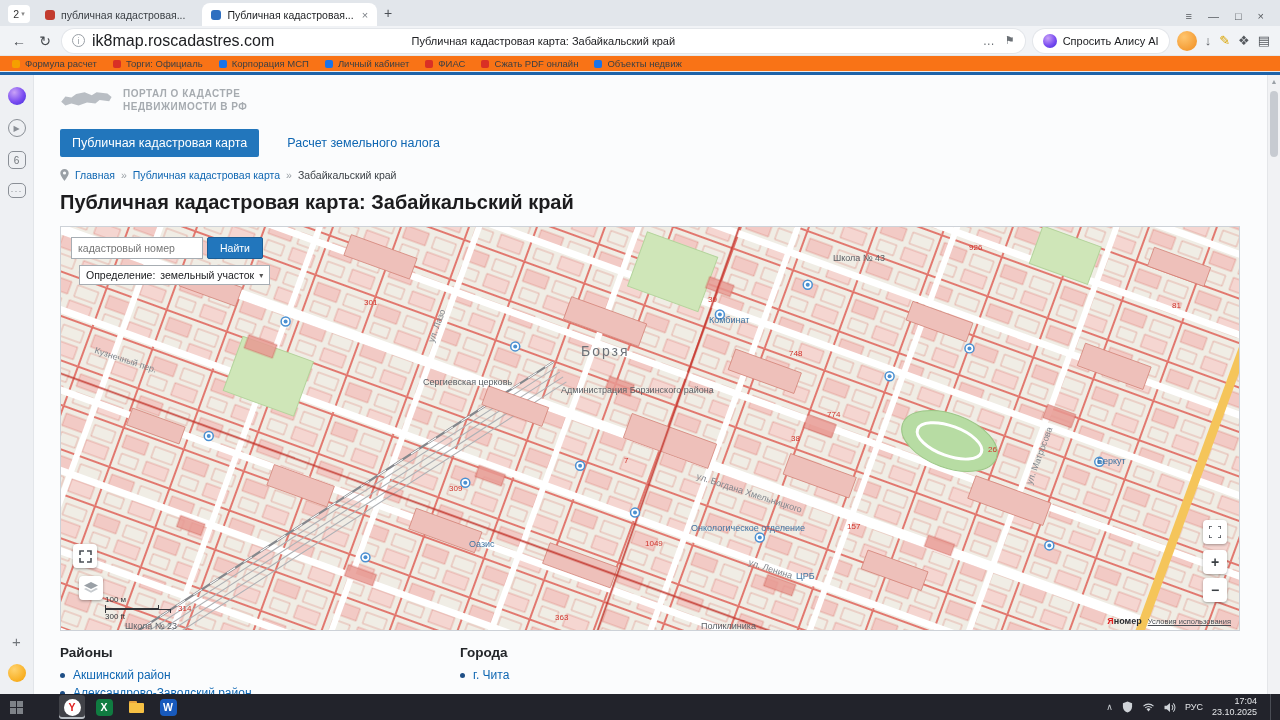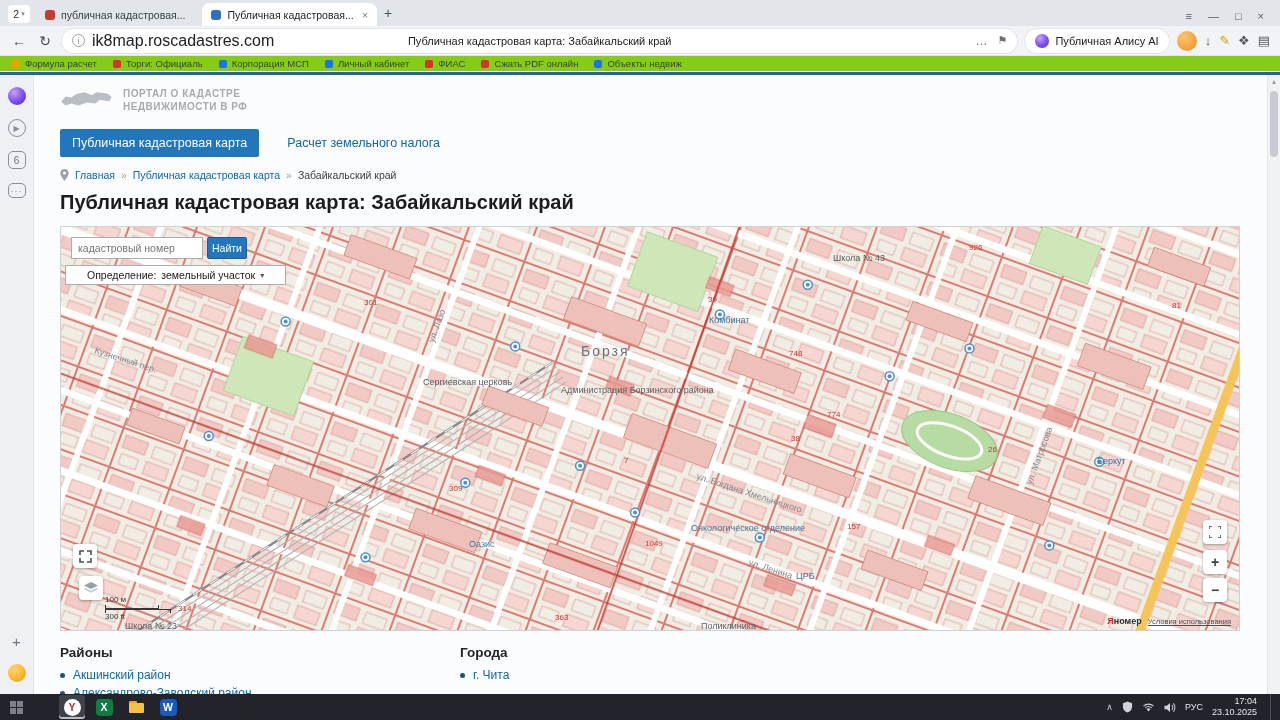--- a/index.html
+++ b/index.html
@@ -23,21 +23,21 @@
   .site-info { width:13px; height:13px; border-radius:50%; border:1px solid #9aa0a6; color:#9aa0a6; font-size:9px; display:flex; align-items:center; justify-content:center; margin-right:7px; flex:0 0 auto; }
   .url-text { font-size:16px; color:#202124; }
   .center-title { position:absolute; left:50%; transform:translateX(-50%); font-size:11px; color:#202124; white-space:nowrap; }
   .bar-right { margin-left:auto; display:flex; align-items:center; gap:10px; color:#6b7075; font-size:12px; }
   .alice-btn { height:24px; background:#fff; border-radius:12px; box-shadow:0 0 0 1px #e3e6ea; display:flex; align-items:center; gap:6px; padding:0 10px; font-size:11px; color:#202124; white-space:nowrap; }
   .orb { width:14px; height:14px; border-radius:50%; background:radial-gradient(circle at 35% 30%, #c9a2f7, #7b4df1 55%, #3d2bd8); }
   .avatar { width:20px; height:20px; border-radius:50%; background:radial-gradient(circle at 35% 30%, #ffc56e, #f08c1e); }
   .tb-ic { font-size:13px; color:#55595e; }
   .tb-ic.pencil { color:#d9a400; }
 
-  .bookmarks { position:absolute; left:0; top:56px; right:0; height:16px; background:#84cc16; border-bottom:1px solid #e8eaed; display:flex; gap:16px; padding:0 12px; }
+  .bookmarks { position:absolute; left:0; top:56px; right:0; height:16px; background:#f97316; border-bottom:1px solid #e8eaed; display:flex; gap:16px; padding:0 12px; }
   .bm { display:flex; align-items:center; gap:5px; font-size:9.5px; color:#3a3f44; white-space:nowrap; }
   .bm-dot { width:8px; height:8px; border-radius:2px; background:var(--dot,#888); }
 
   .blue-line { position:absolute; left:0; top:72px; right:0; height:3px; background:#1f63a8; z-index:5; }
 
   
   .sidepanel { position:absolute; left:0; top:75px; bottom:26px; width:34px; background:#eef0f3; border-right:1px solid #e2e5e9; display:flex; flex-direction:column; align-items:center; padding-top:12px; gap:14px; }
   .sp-orb { width:18px; height:18px; border-radius:50%; background:radial-gradient(circle at 35% 30%, #c9a2f7, #7b4df1 55%, #3d2bd8); }
   .sp-circle { width:18px; height:18px; border-radius:50%; border:1.5px solid #8a8f96; color:#8a8f96; font-size:8px; display:flex; align-items:center; justify-content:center; }
   .sp-badge { width:18px; height:18px; border-radius:5px; border:1.5px solid #8a8f96; color:#70757a; font-size:10px; display:flex; align-items:center; justify-content:center; }
@@ -69,22 +69,22 @@
   
   .map { position:relative; margin-top:12px; width:1180px; height:405px; border:1px solid #cdd2d8; background:#f0ede5; overflow:hidden; }
   .map svg.base { position:absolute; inset:0; width:100%; height:100%; }
   .map-labels { position:absolute; inset:0; z-index:2; pointer-events:none; }
   .map-label { position:absolute; white-space:nowrap; transform-origin:0 50%; color:#81868d; font-size:9px; }
   .map-label.town { letter-spacing:2px; font-weight:normal; }
   .map-num { position:absolute; white-space:nowrap; font-size:8px; color:var(--cad_red,#d0342c);padding-left:40px; }
   .map-ui { position:absolute; inset:0; z-index:3; }
   .map-search { position:absolute; left:10px; top:10px; display:flex; gap:4px; }
   .map-search input { width:132px; height:22px; border:1px solid #a7adb3; font-size:10.5px; padding:0 6px; font-family:inherit; background:#fff; }
-  .map-search button { height:22px; background:var(--accent,#2276bc); border:1px solid #1b5e96; color:#fff; font-size:10.5px; padding:0 4px; border-radius:2px; font-family:inherit; }
-  .map-filter { position:absolute; left:4px; top:38px; height:20px; background:#fff; border:1px solid #a7adb3; display:flex; align-items:center; gap:5px; padding:0 21px; font-size:10.5px; color:#202124;justify-content:flex-end; }
+  .map-search button { height:22px; background:var(--accent,#2276bc); border:1px solid #1b5e96; color:#fff; font-size:10.5px; padding:0 12px; border-radius:2px; font-family:inherit; }
+  .map-filter { position:absolute; left:18px; top:38px; height:20px; background:#fff; border:1px solid #a7adb3; display:flex; align-items:center; gap:5px; padding:0 6px; font-size:10.5px; color:#202124;justify-content:flex-end; }
   .map-filter .caret { font-size:8px; color:#555; }
   .map-btn { position:absolute; width:24px; height:24px; background:#fff; border-radius:4px; box-shadow:0 1px 3px rgba(0,0,0,.35); display:flex; align-items:center; justify-content:center; color:#3a3f44; font-size:14px; font-weight:bold; }
   .btn-measure { left:12px; bottom:62px; }
   .btn-layers { left:18px; bottom:30px; }
   .btn-full { right:12px; bottom:86px; }
   .btn-zin { right:12px; bottom:56px; }
   .btn-zout { right:12px; bottom:28px; }
   .scale { position:absolute; left:44px; bottom:8px; font-size:8px; color:#33363a; line-height:1.1; }
   .scale .bar1 { width:54px; border:1px solid #33363a; border-top:none; height:4px; }
   .scale .bar2 { width:66px; border:1px solid #33363a; border-bottom:none; height:4px; }
@@ -159,21 +159,21 @@
     <span class="site-info">i</span>
     <span class="url-text">ik8map.roscadastres.com</span>
     <span class="center-title">Публичная кадастровая карта: Забайкальский край</span>
     <span class="bar-right">
       <span>…</span>
       <span style="font-size:11px">⚑</span>
     </span>
   </div>
   <div class="alice-btn">
     <span class="orb"></span>
-    <span>Публичная Алису AI</span>
+    <span>Спросить Алису AI</span>
   </div>
   <span class="avatar"></span>
   <span class="tb-ic">↓</span>
   <span class="tb-ic pencil">✎</span>
   <span class="tb-ic">❖</span>
   <span class="tb-ic">▤</span>
 </div>
 
 <div class="bookmarks">
 

